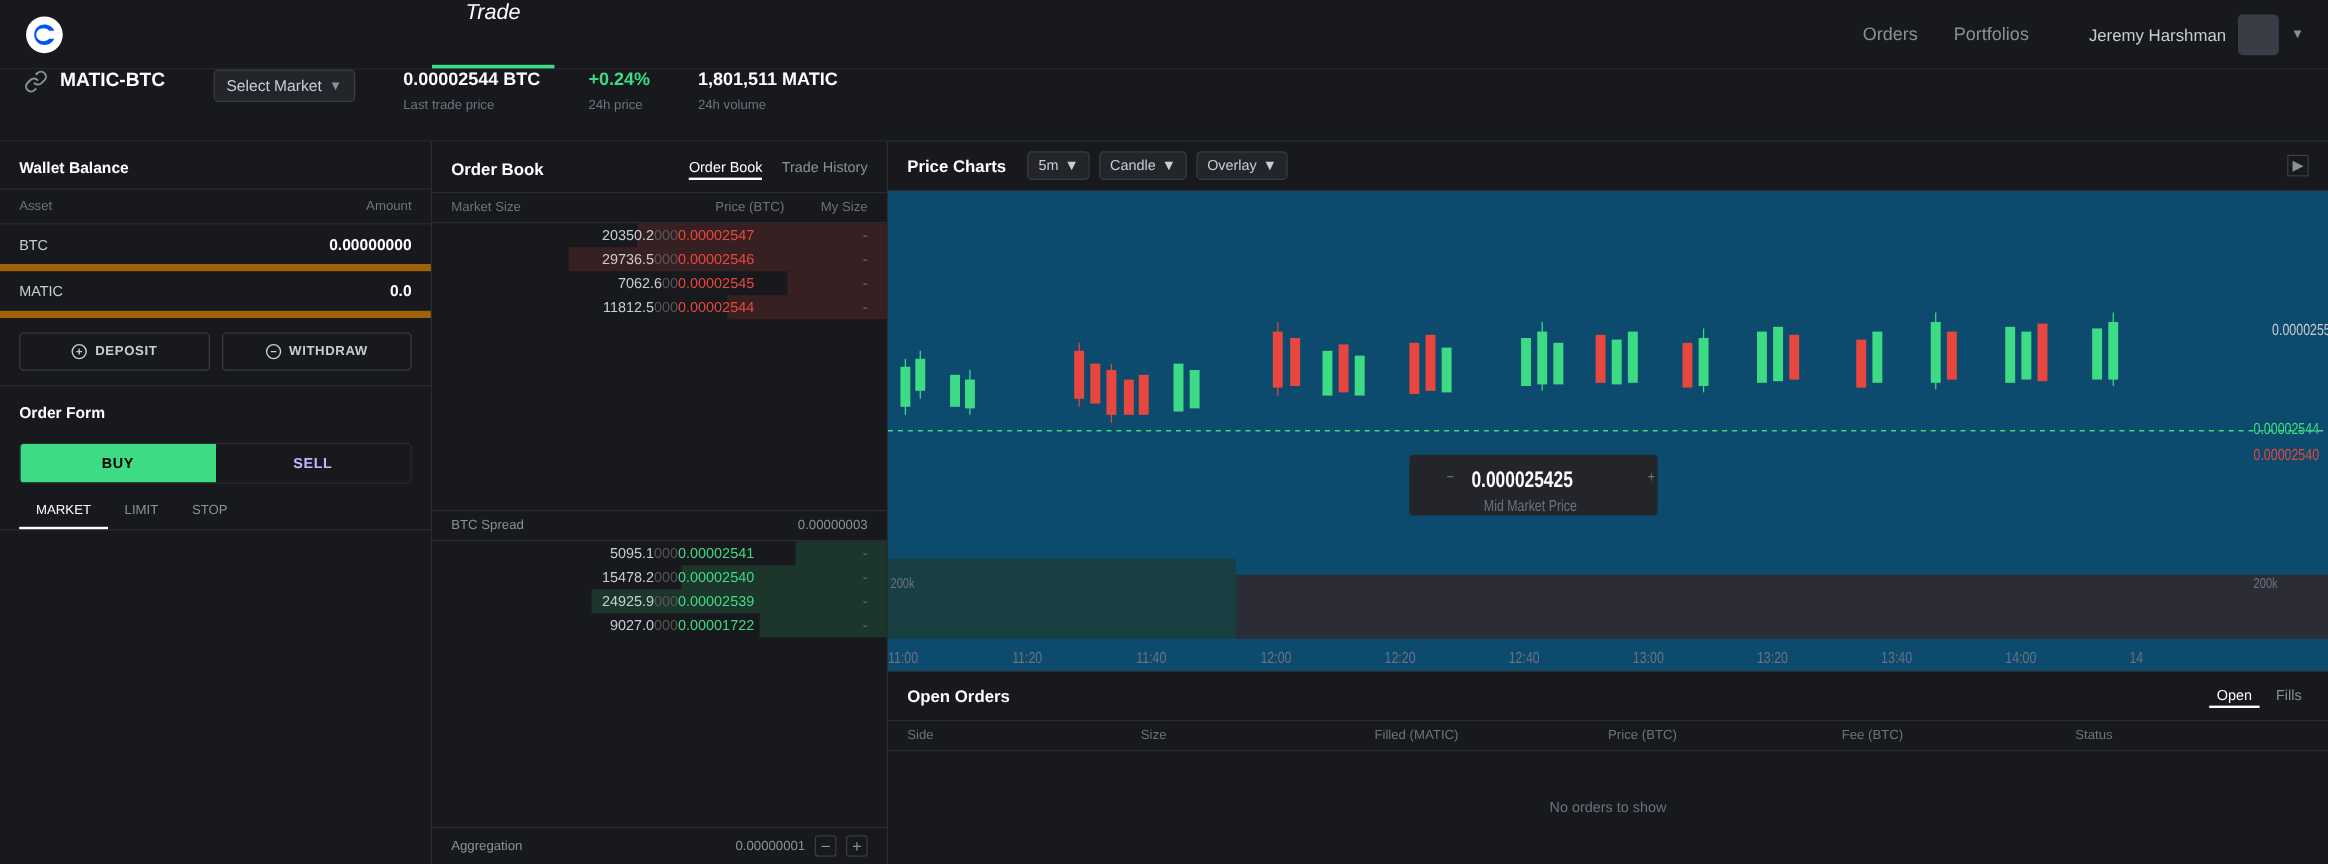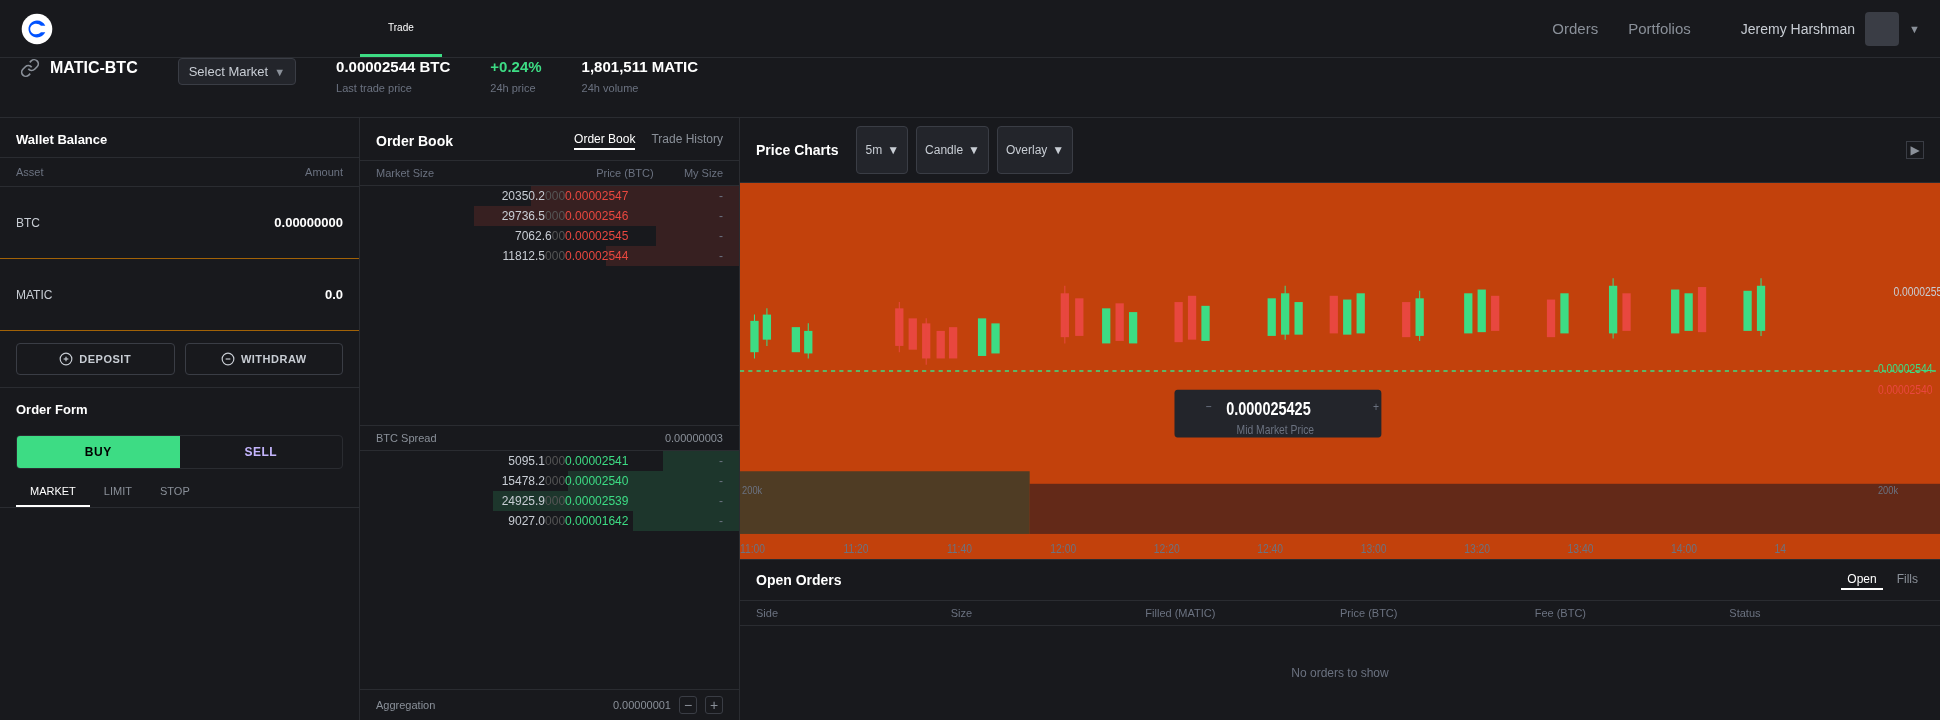--- a/index.html
+++ b/index.html
@@ -33,27 +33,27 @@
     }
     .nav-tabs {
       display: flex;
       align-items: center;
       flex: 1;
       height: 100%;
     }
     .nav-tab {
       height: 100%;
       display: flex;
-      align-items: center;
       padding: 0 28px;
       color: #c8cdd4;
-      font-size: 10px;
+      font-size: 18px;
       cursor: pointer;
       border-bottom: 3px solid transparent;
       position: relative;
+      font-style: italic;
     }
     .nav-tab.active {
       color: #fff;
       border-bottom: 3px solid #3ddc84;
     }
     .nav-tab-right {
       display: flex;
       align-items: center;
       gap: 30px;
       padding: 0 30px;
@@ -152,22 +152,22 @@
     .wallet-table th {
       text-align: left;
       padding: 8px 16px;
       color: #6b7280;
       font-size: 11px;
       font-weight: 400;
       border-bottom: 1px solid #2a2c31;
     }
     .wallet-table th:last-child { text-align: right; }
     .wallet-table td {
-      padding: 28px 16px;
-      border-bottom: 1px solid #a16207;
+      padding: 9px 16px;
+      border-bottom: 6px solid #a16207;
     }
     .wallet-table td:last-child {
       text-align: right;
       font-weight: 600;
       color: #fff;
       font-size: 13px;
     }
     .wallet-actions {
       display: flex;
       gap: 10px;
@@ -339,21 +339,21 @@
       color: #8a9099;
       font-size: 14px;
       line-height: 1;
     }
 
     
     .right-panel {
       flex: 1;
       display: flex;
       flex-direction: column;
-      background: #c2410c;
+      background: #0c4a6e;
       min-width: 0;
     }
     .chart-area {
       flex: 1;
       display: flex;
       flex-direction: column;
       border-bottom: 1px solid #2a2c31;
     }
     .chart-toolbar {
       display: flex;
@@ -369,21 +369,21 @@
       color: #fff;
       margin-right: 10px;
     }
     .chart-select {
       display: flex;
       align-items: center;
       gap: 5px;
       background: #23252b;
       border: 1px solid #3a3d45;
       border-radius: 4px;
-      padding: 16px 8px;
+      padding: 4px 8px;
       color: #c8cdd4;
       font-size: 12px;
       cursor: pointer;
     }
     .chart-body {
       flex: 1;
       position: relative;
       overflow: hidden;
     }
 
@@ -607,21 +607,21 @@
       </div>
       <div class="ob-row">
         <div class="ob-row-bar buy" style="width:65%"></div>
         <span>24925.9<span style="color:#555">000</span></span>
         <span class="buy-price">0.00002539</span>
         <span>-</span>
       </div>
       <div class="ob-row">
         <div class="ob-row-bar buy" style="width:28%"></div>
         <span>9027.0<span style="color:#555">000</span></span>
-        <span class="buy-price">0.00001642</span>
+        <span class="buy-price">0.00001722</span>
         <span>-</span>
       </div>
     </div>
     <div class="aggregation-row">
       <span>Aggregation</span>
       <div class="agg-controls">
         <span>0.00000001</span>
         <div class="agg-btn">−</div>
         <div class="agg-btn">+</div>
       </div>

